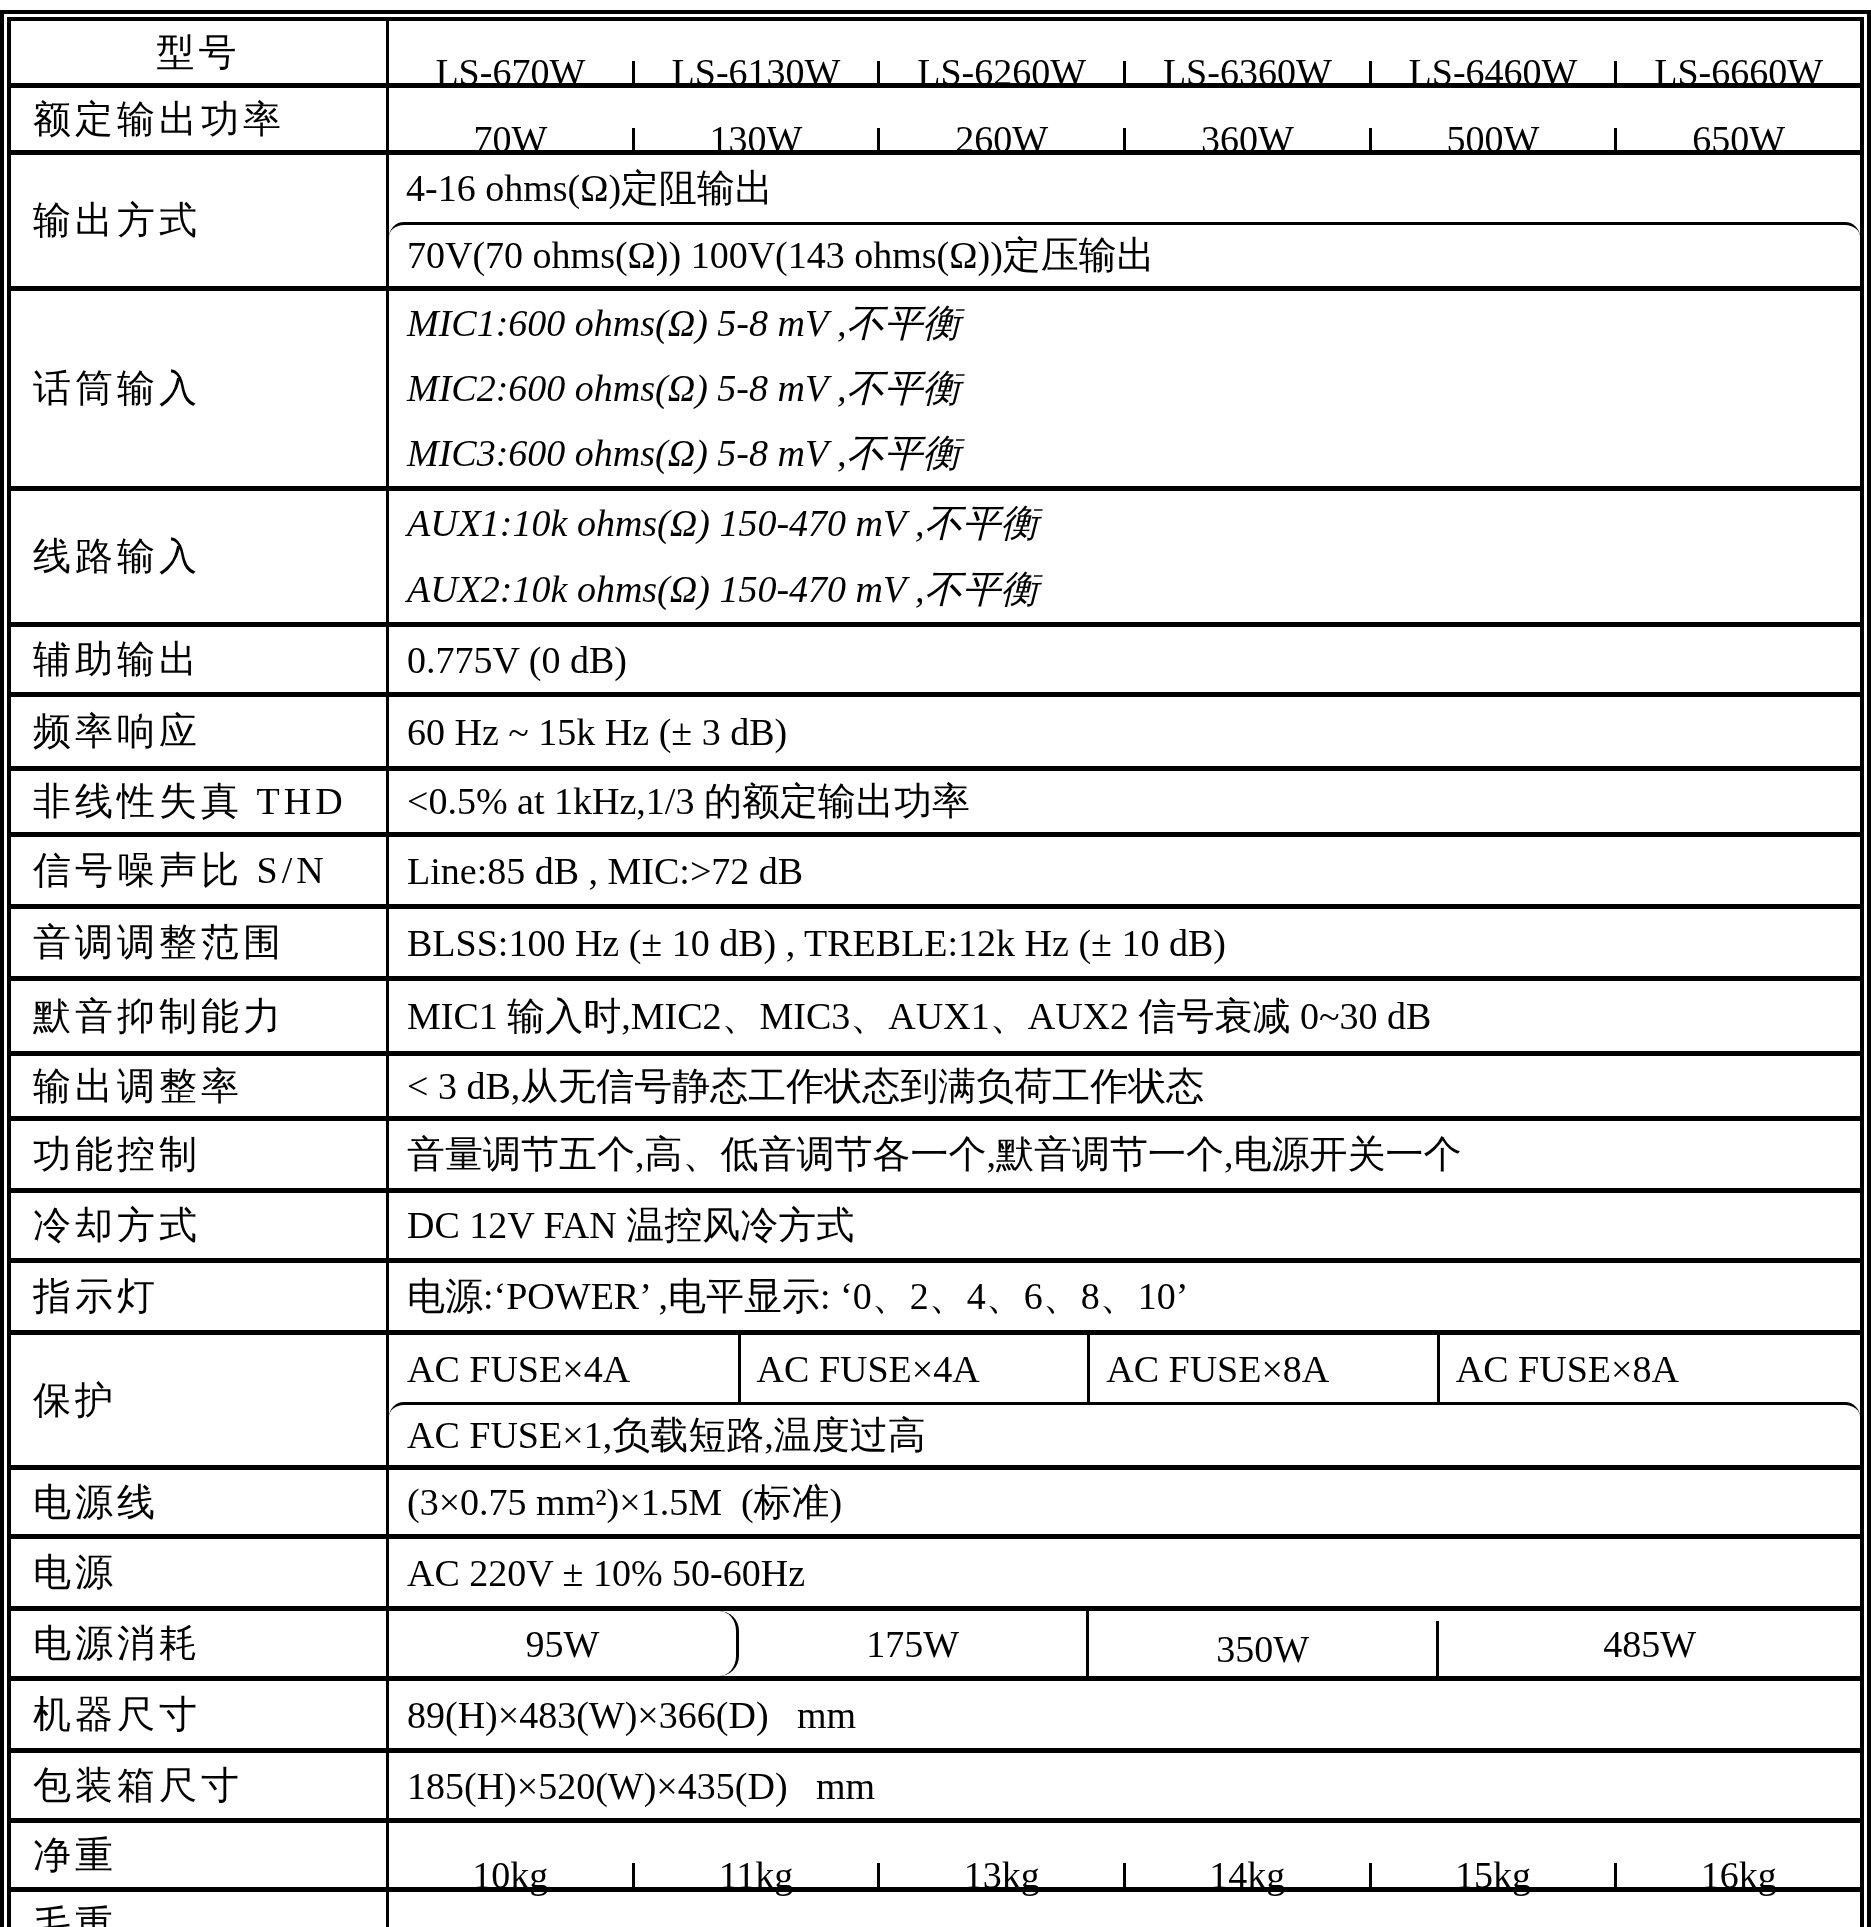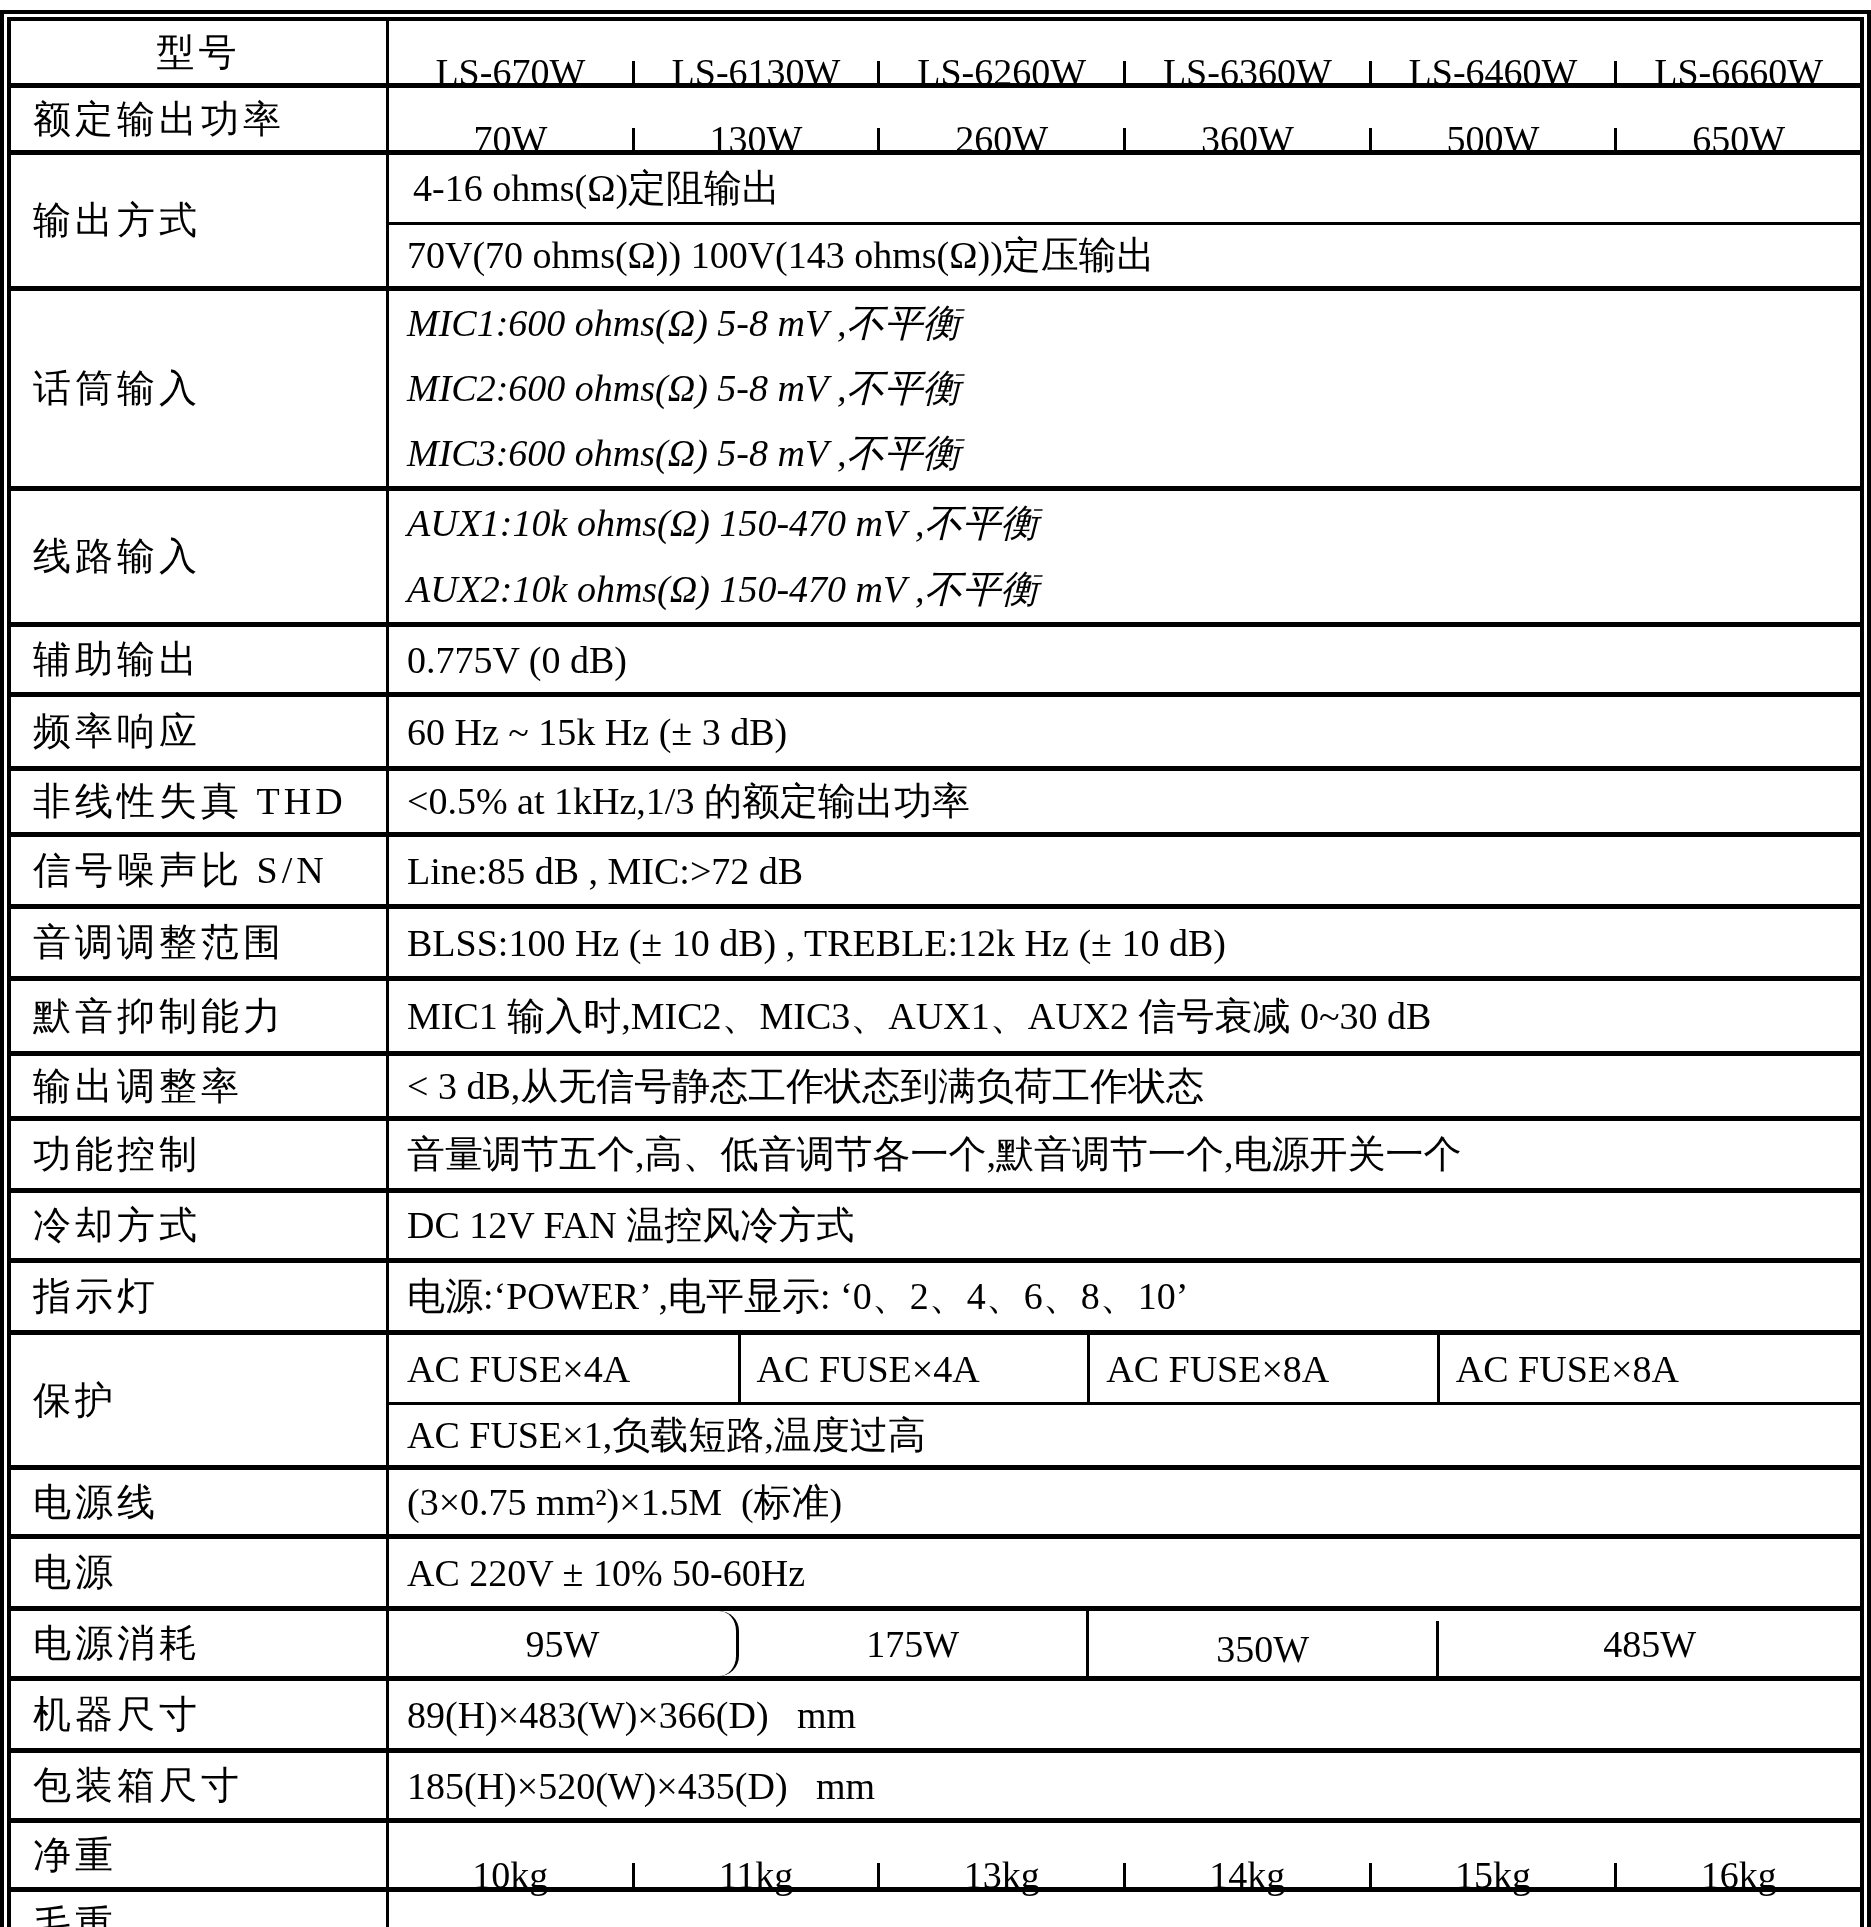--- a/index.html
+++ b/index.html
@@ -46,24 +46,24 @@
     display:flex;
     align-items:center;
     padding-left:18px;
     white-space:pre;
   }
   .subrows { flex:1; display:flex; flex-direction:column; min-width:0; }
   .subrow {
     box-sizing:border-box;
     display:flex;
     align-items:center;
-    padding-left:24px;
-    white-space:pre;
-  }
-  .subrow.bt { border-top:3px solid #000; padding-left:0; }
+    padding-left:17px;
+    white-space:pre;
+  }
+  .subrow.bt { border-top:3px solid #000; padding-left:0;border-radius:15px; }
   .subrow.bt.padded { padding-left:18px; }
   .mlines {
     flex:1;
     display:flex;
     flex-direction:column;
     justify-content:space-around;
     padding-left:18px;
     white-space:pre;
     font-style:italic;
   }

